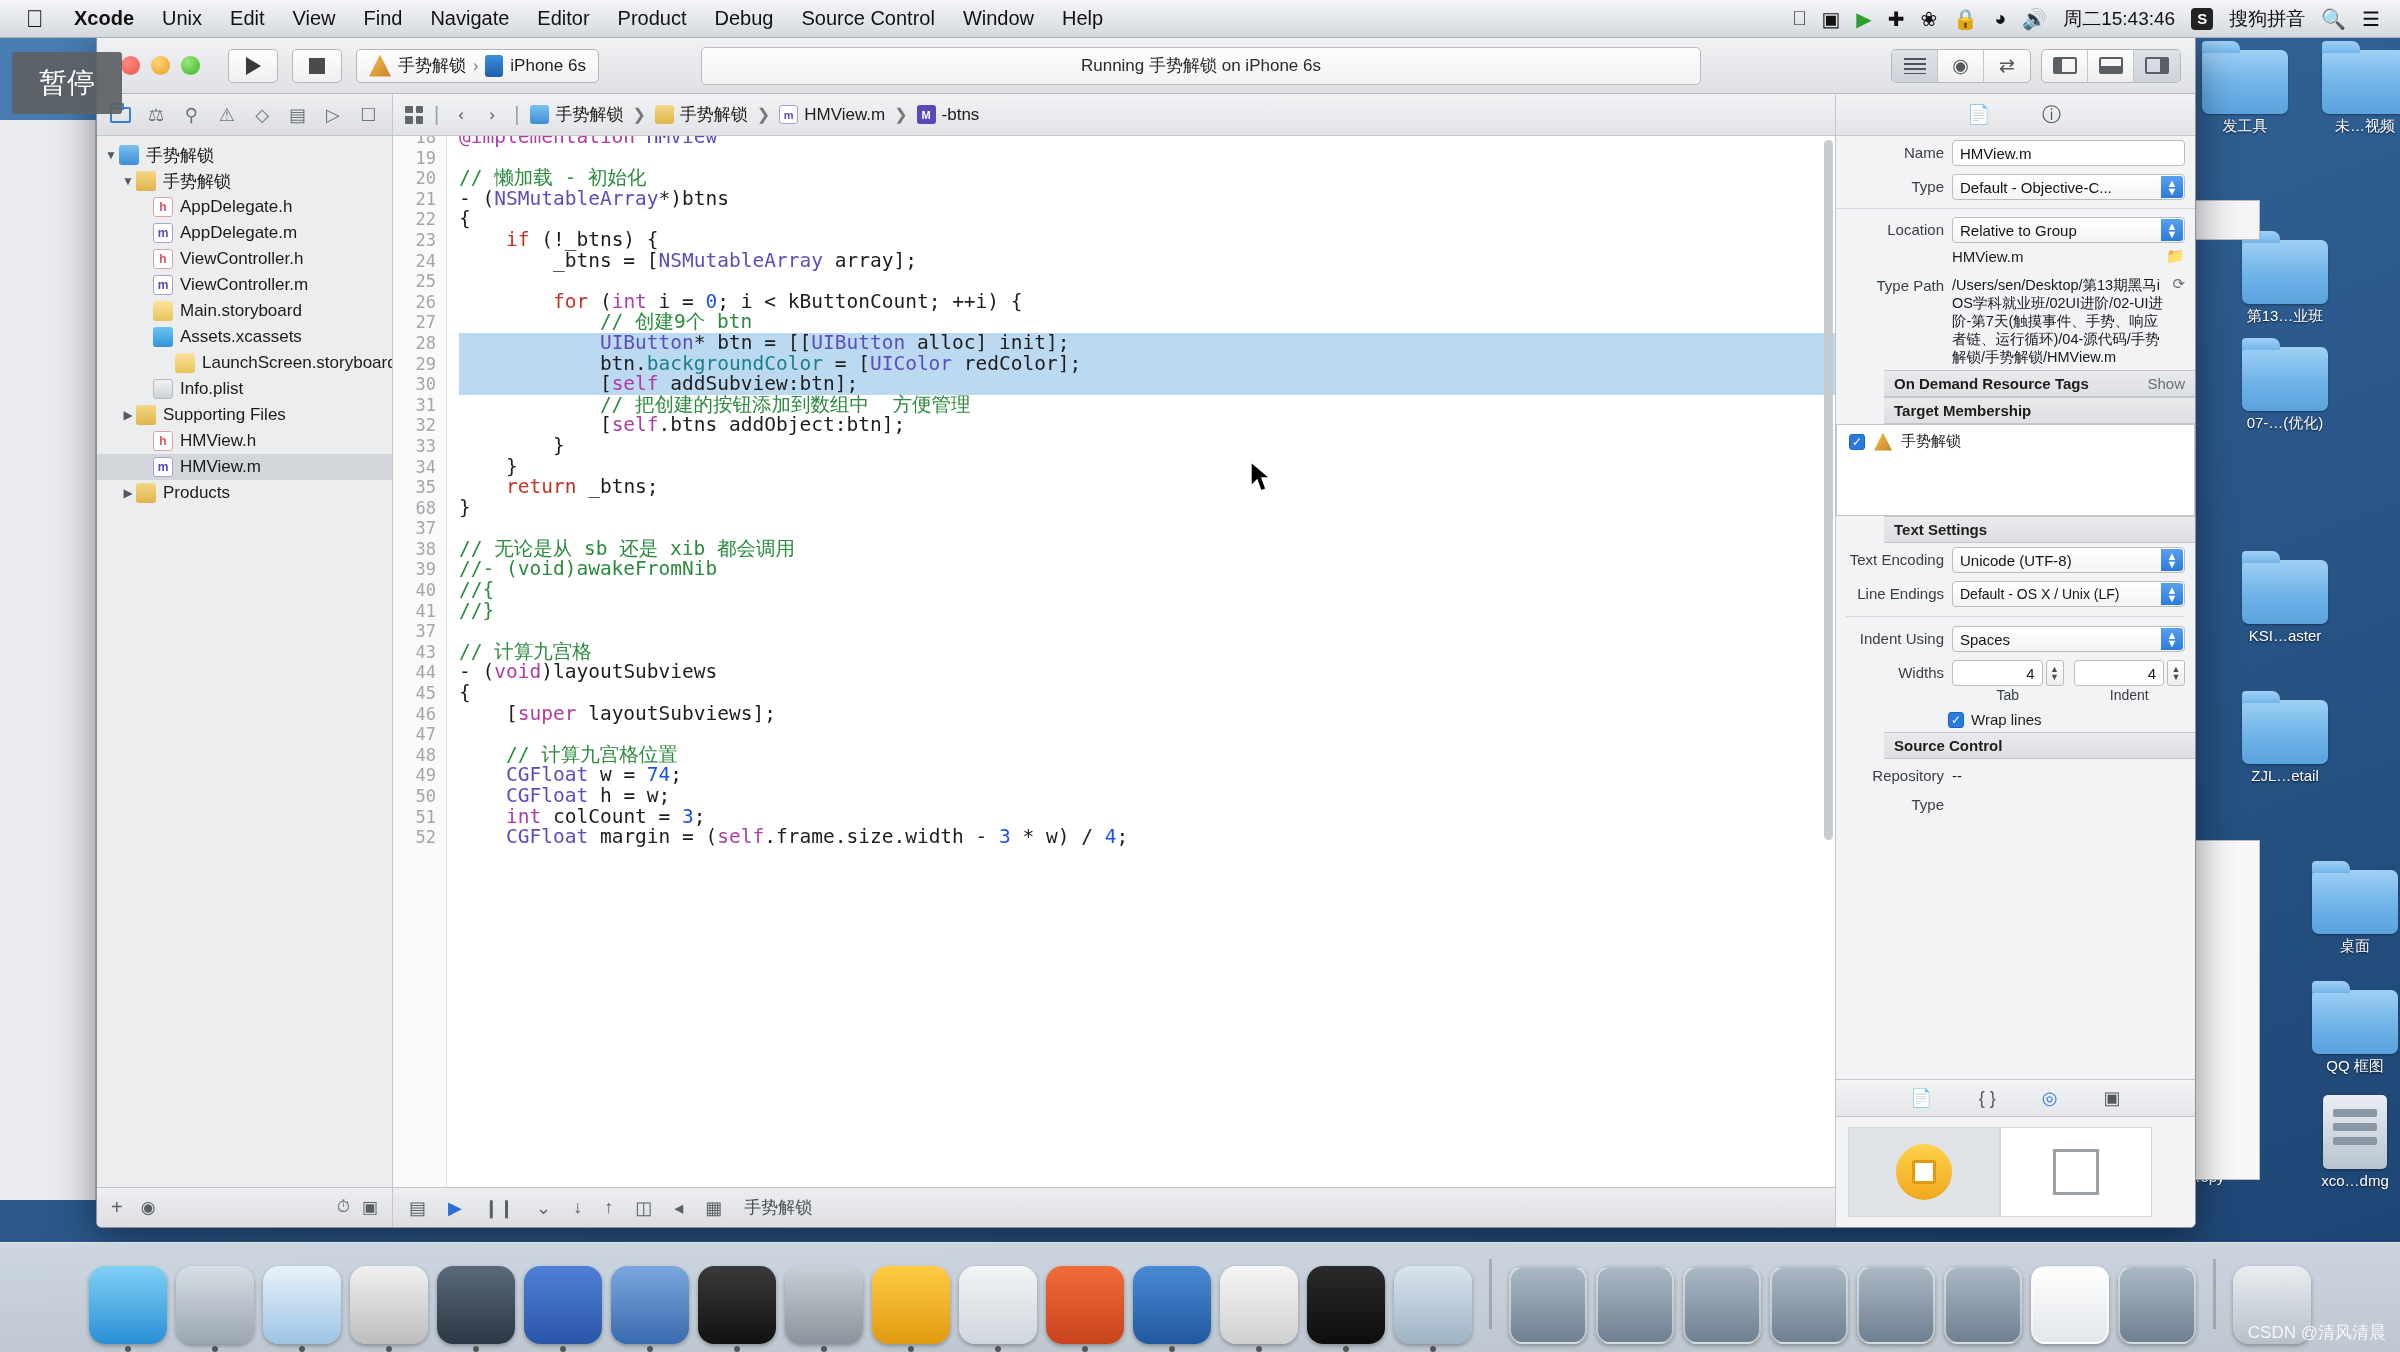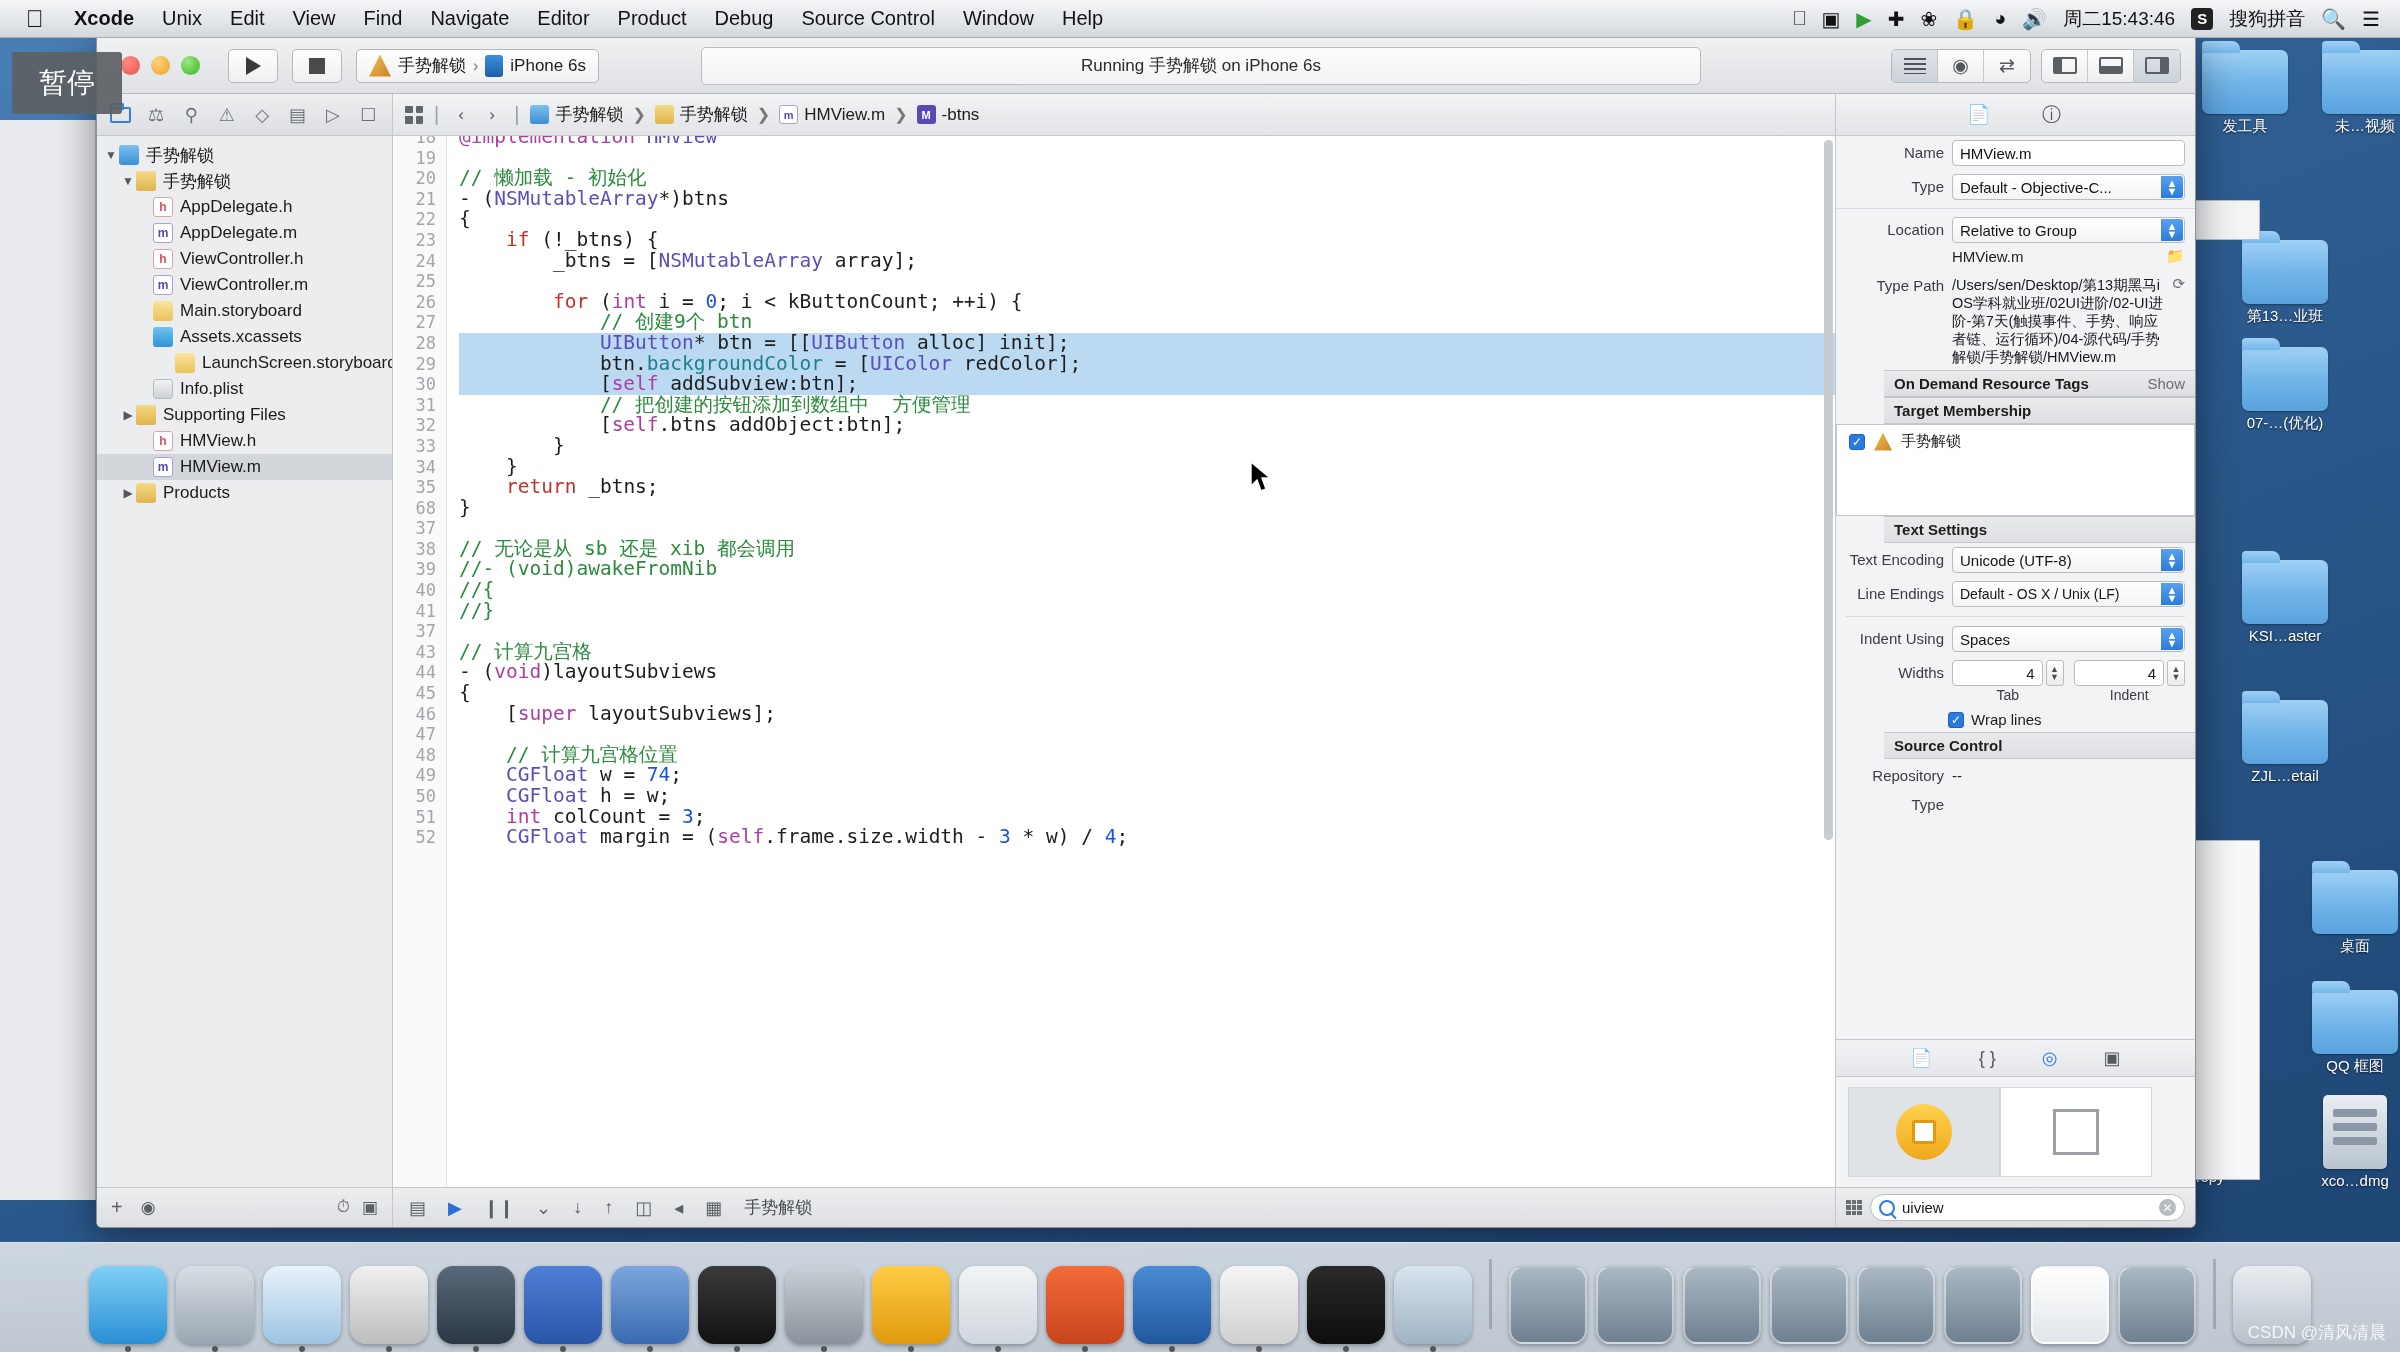--- a/index.html
+++ b/index.html
@@ -801,38 +801,20 @@
       <div id="libgrid">
         <div class="libcell sel">
           <span class="ov-circle">
               <i></i>
             </span>
         </div>
         <div class="libcell">
           <span class="ov-sq"></span>
         </div>
       </div>
-      <div id="libsearch">
-        <span class="dots-ico">
-            <i></i>
-            <i></i>
-            <i></i>
-            <i></i>
-            <i></i>
-            <i></i>
-            <i></i>
-            <i></i>
-            <i></i>
-          </span>
-        <div class="searchpill">
-          <span class="mag"></span>
-          <span>uiview</span>
-          <span class="xcirc">✕</span>
-        </div>
-      </div>
     </div>
   </div>
 </div>
 
 <div id="tooltip">
   <span>暂停</span>
 </div>
 
 <div id="dock">
     <div class="dapp" style="background: linear-gradient(rgb(127, 208, 245), rgb(42, 143, 214));">

